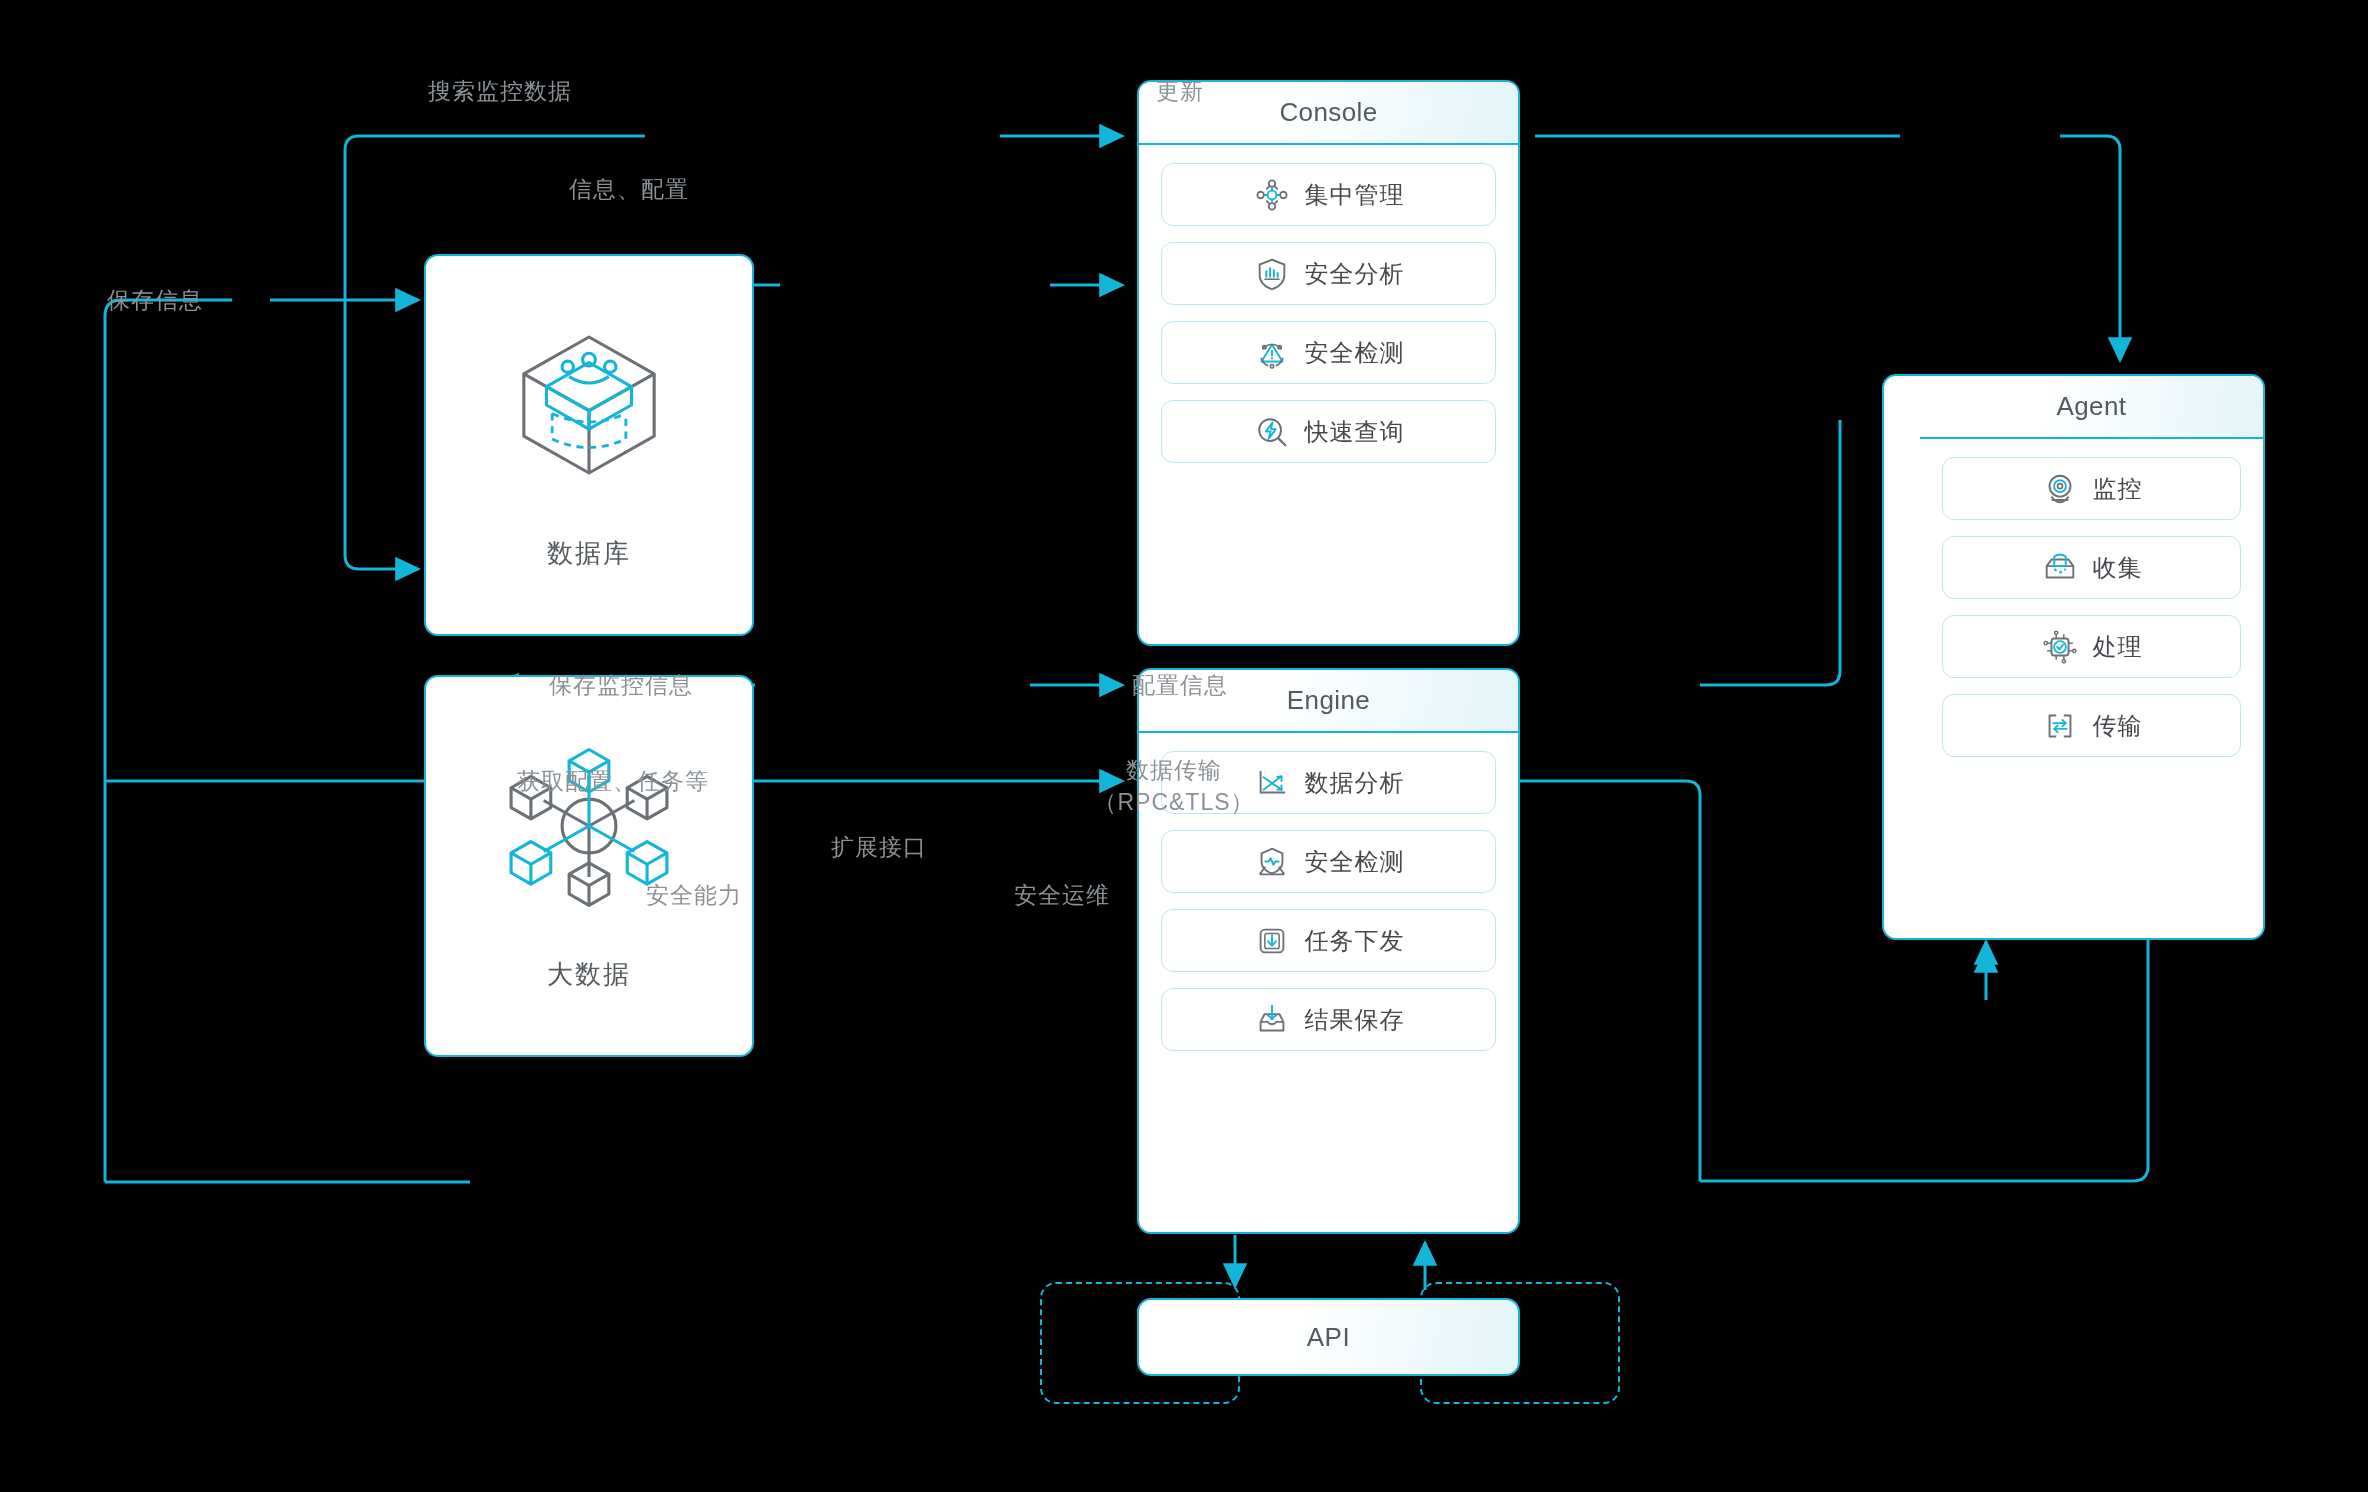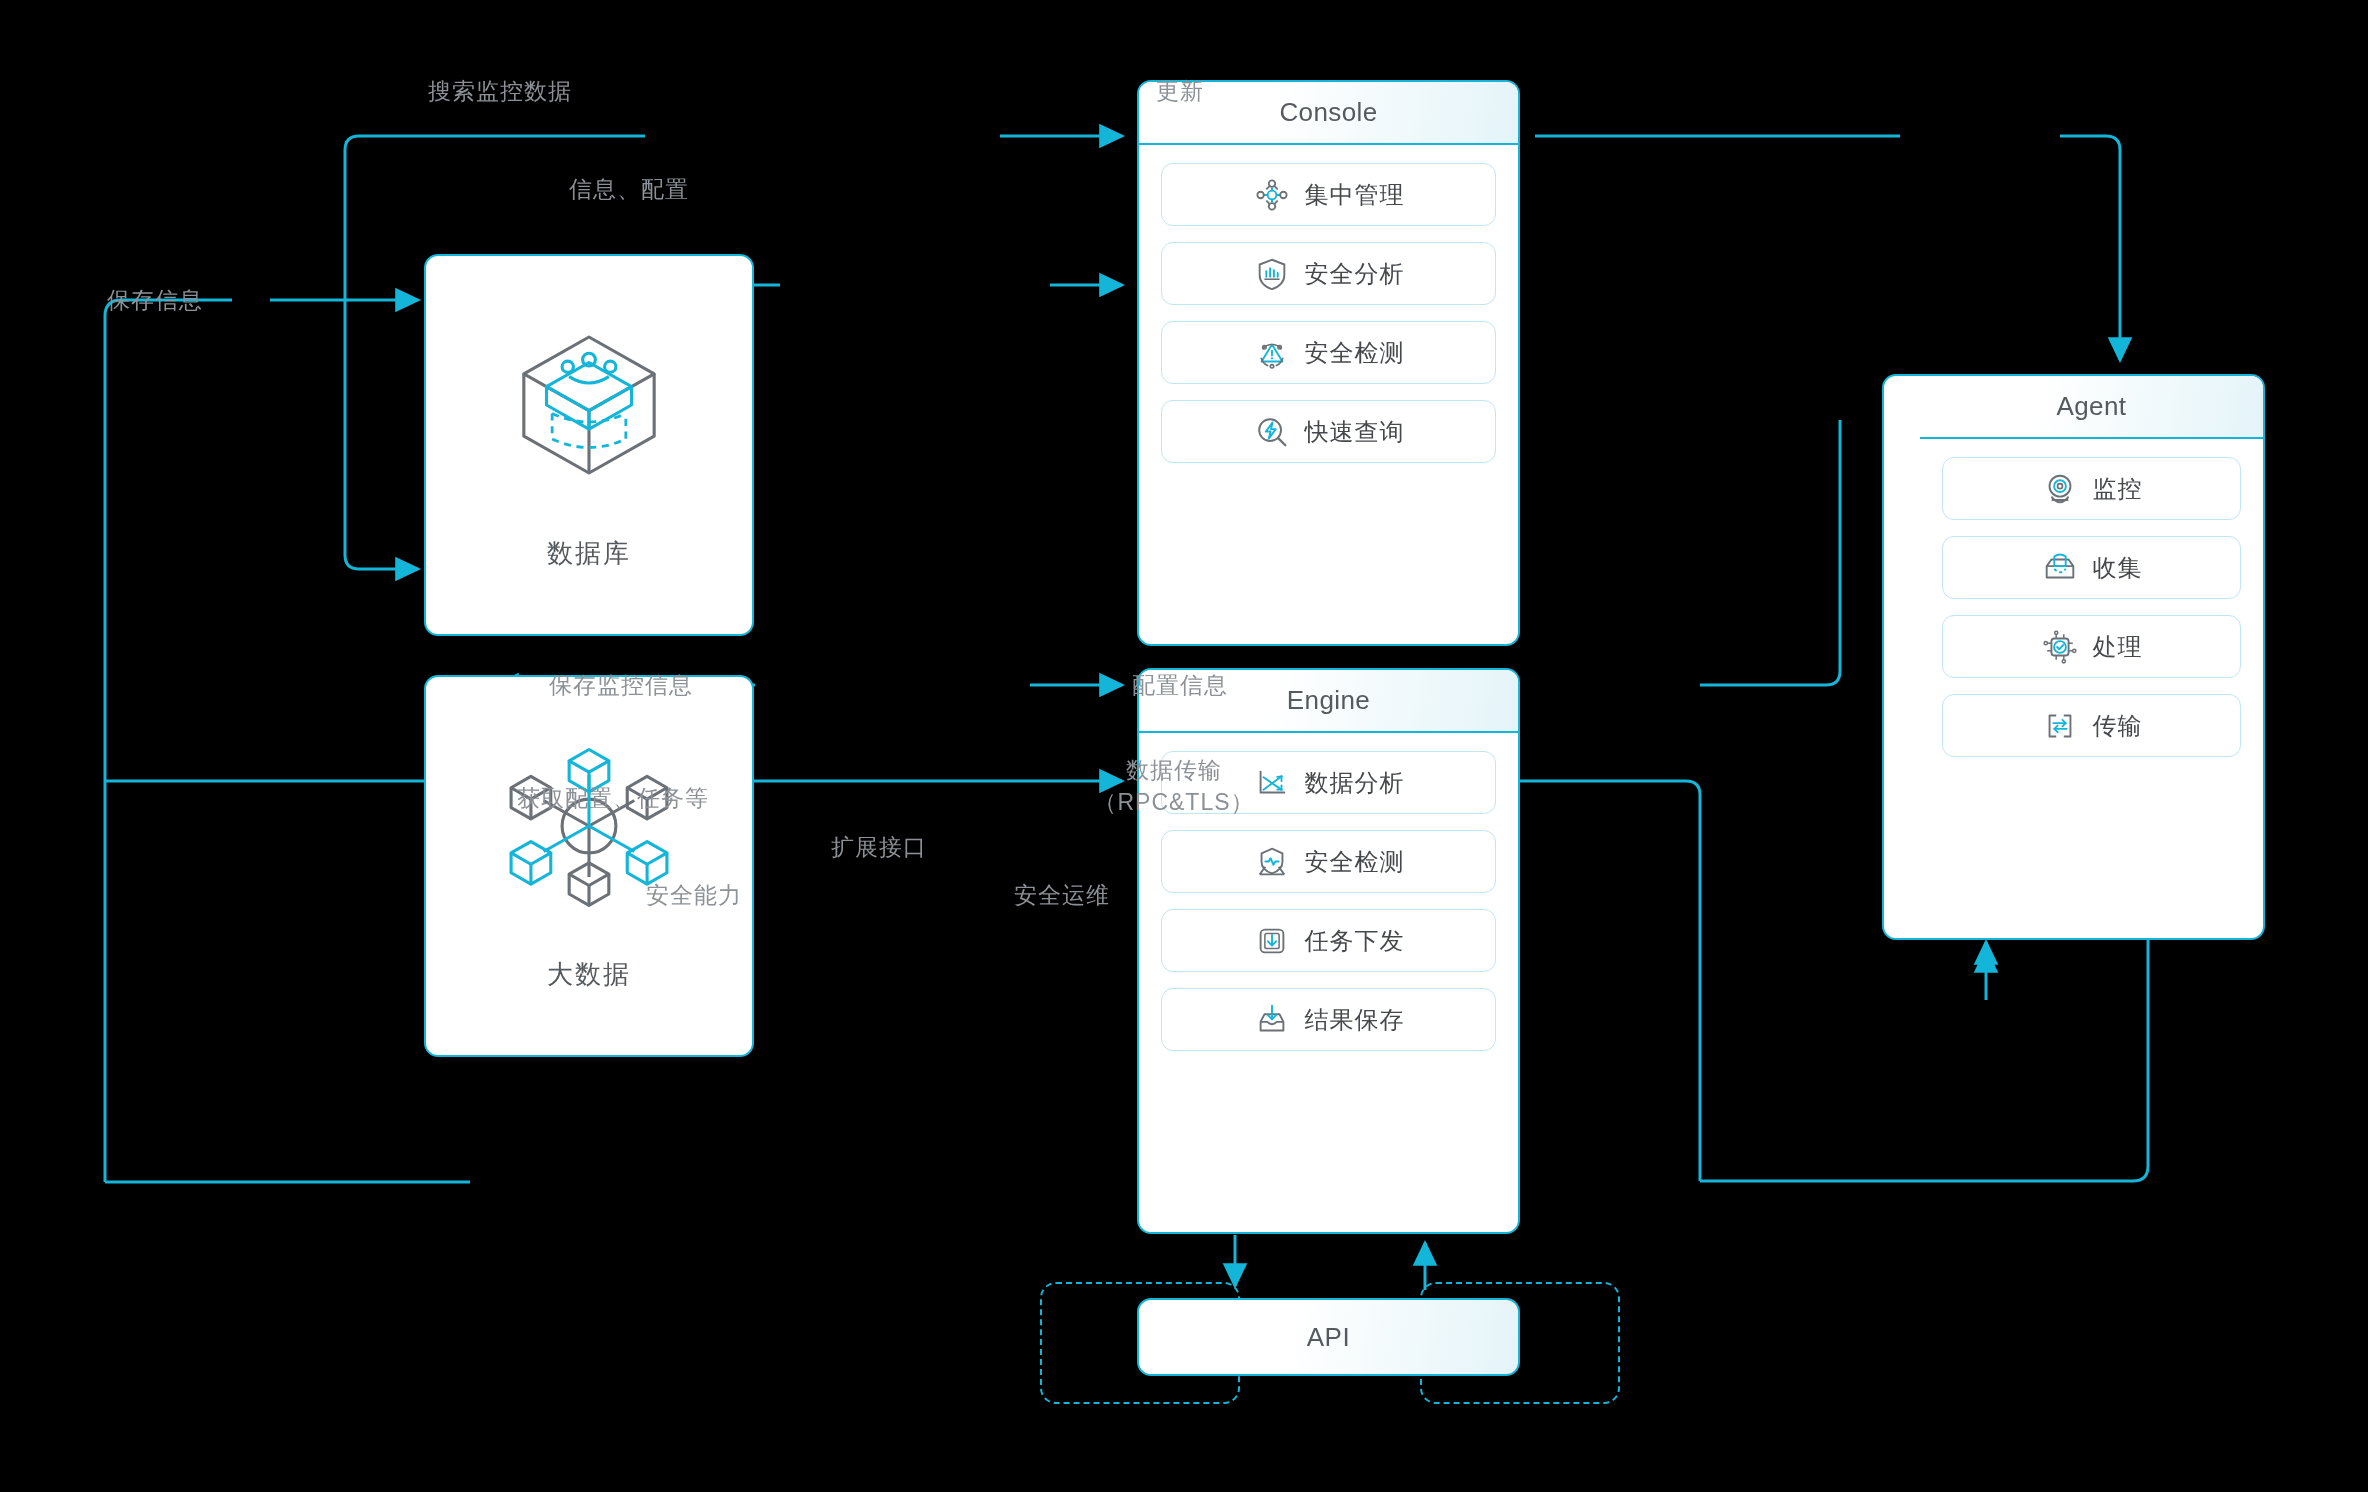--- a/index.html
+++ b/index.html
@@ -387,20 +387,20 @@
   <div id="api-box">
     <span class="ttl">API</span>
   </div>
 
   <div class="elbl" style="left:500px;top:91px;">搜索监控数据</div>
   <div class="elbl" style="left:1180px;top:91px;">更新</div>
   <div class="elbl" style="left:629px;top:189px;">信息、配置</div>
   <div class="elbl" style="left:155px;top:300px;">保存信息</div>
   <div class="elbl" style="left:621px;top:685px;">保存监控信息</div>
   <div class="elbl" style="left:1170px;top:685px;margin-left:10px;">配置信息</div>
-  <div class="elbl" style="left:613px;top:798px;">获取配置、任务等</div>
+  <div class="elbl" style="left:613px;top:781px;">获取配置、任务等</div>
   <div class="elbl" style="left:1174px;top:770px;">数据传输</div>
   <div class="elbl" style="left:1174px;top:802px;">（RPC&amp;TLS）</div>
   <div class="elbl" style="left:879px;top:847px;">扩展接口</div>
   <div class="elbl" style="left:694px;top:895px;">安全能力</div>
   <div class="elbl" style="left:1062px;top:895px;">安全运维</div>
 
 </div>
 
 </body></html>

